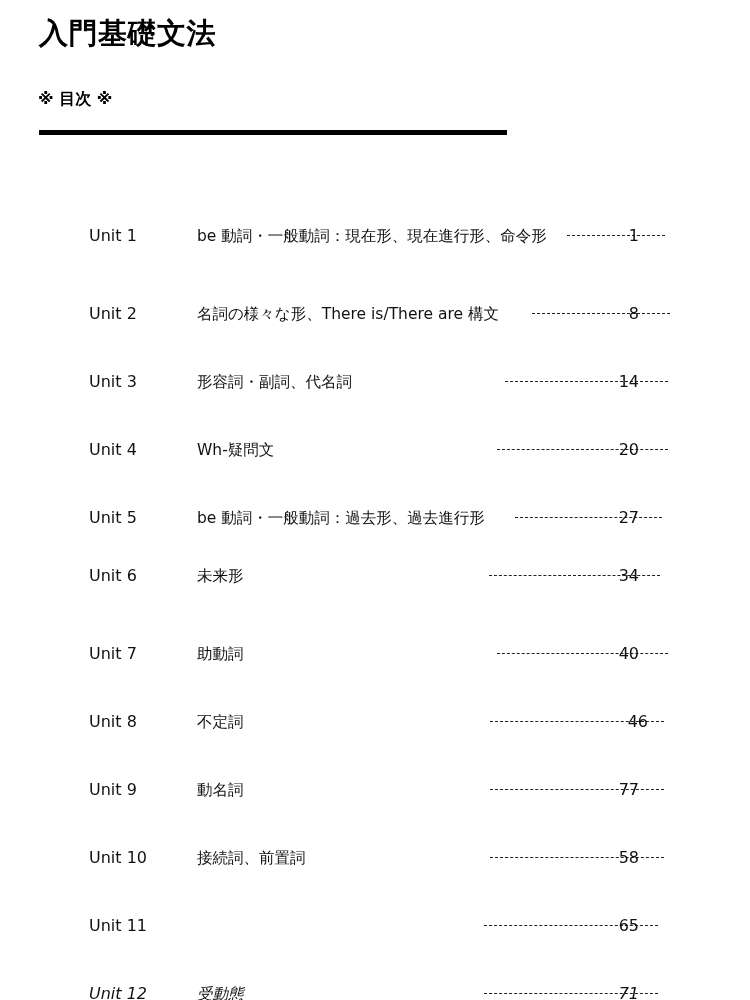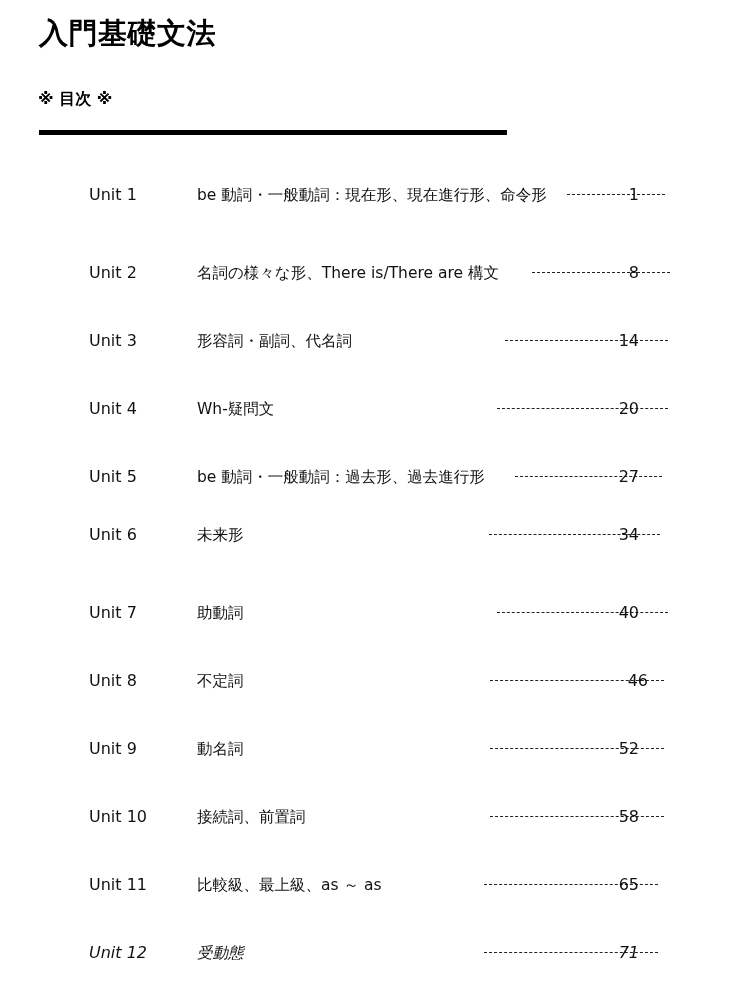--- a/index.html
+++ b/index.html
@@ -1,21 +1,21 @@
 <!DOCTYPE html>
 <html><head>
 <meta charset="utf-8">
 <style>
   html, body { margin: 0; padding: 0; background: #ffffff; }
   body { width: 750px; height: 1000px; position: relative; overflow: hidden;
          font-family: "DejaVu Sans", "Liberation Sans", sans-serif; color: #111111; }
   .title { position: absolute; left: 39px; top: 14px; font-size: 29px; font-weight: bold; letter-spacing: 0.5px; margin: 0; color: #000; }
   .toc-heading { position: absolute; left: 38px; top: 89px; font-size: 16px; font-weight: bold; color: #000; white-space: pre; }
   .rule { position: absolute; left: 39px; top: 130px; width: 468px; height: 5px; background: #000; }
-  .row { position: absolute; left: 0; width: 700px; height: 24px; }
+  .row { position: absolute; left: 0; width: 700px; height: 24px; margin-top: 41px; }
   .unit { position: absolute; left: 89px; top: 0; font-size: 16px; line-height: 24px; white-space: nowrap; }
   .topic { position: absolute; left: 197px; top: 0; font-size: 15.5px; line-height: 24px; white-space: nowrap; }
   .leader { position: absolute; top: 11px; height: 0; border-top: 1.3px dashed #222; }
   .page { position: absolute; top: 0; font-size: 16px; line-height: 24px; white-space: nowrap; text-align: right; right: 61px; }
 </style>
 </head>
 <body>
 
 <h1 class="title">入門基礎文法</h1>
 <div class="toc-heading">※ 目次 ※</div>
@@ -67,31 +67,30 @@
     <div class="row" style="top: 669px; padding-left: 9px;">
     <span class="unit">Unit 8</span>
     <span class="topic">不定詞</span>
     <span class="leader" style="left: 490px; width: 174px;"></span>
     <span class="page">46</span>
   </div>
     <div class="row" style="top: 737px;">
     <span class="unit">Unit 9</span>
     <span class="topic">動名詞</span>
     <span class="leader" style="left: 490px; width: 174px;"></span>
-    <span class="page">52</span>
+    <span class="page">77</span>
   </div>
     <div class="row" style="top: 805px;">
     <span class="unit">Unit 10</span>
     <span class="topic">接続詞、前置詞</span>
     <span class="leader" style="left: 490px; width: 174px;"></span>
     <span class="page">58</span>
   </div>
     <div class="row" style="top: 873px;">
     <span class="unit">Unit 11</span>
-    <span class="topic">比較級、最上級、as ～ as</span>
     <span class="leader" style="left: 484px; width: 174px;"></span>
     <span class="page">65</span>
   </div>
     <div class="row" style="top: 941px; font-style: italic;">
     <span class="unit">Unit 12</span>
     <span class="topic">受動態</span>
     <span class="leader" style="left: 484px; width: 174px;"></span>
     <span class="page">71</span>
   </div>
   </div>

